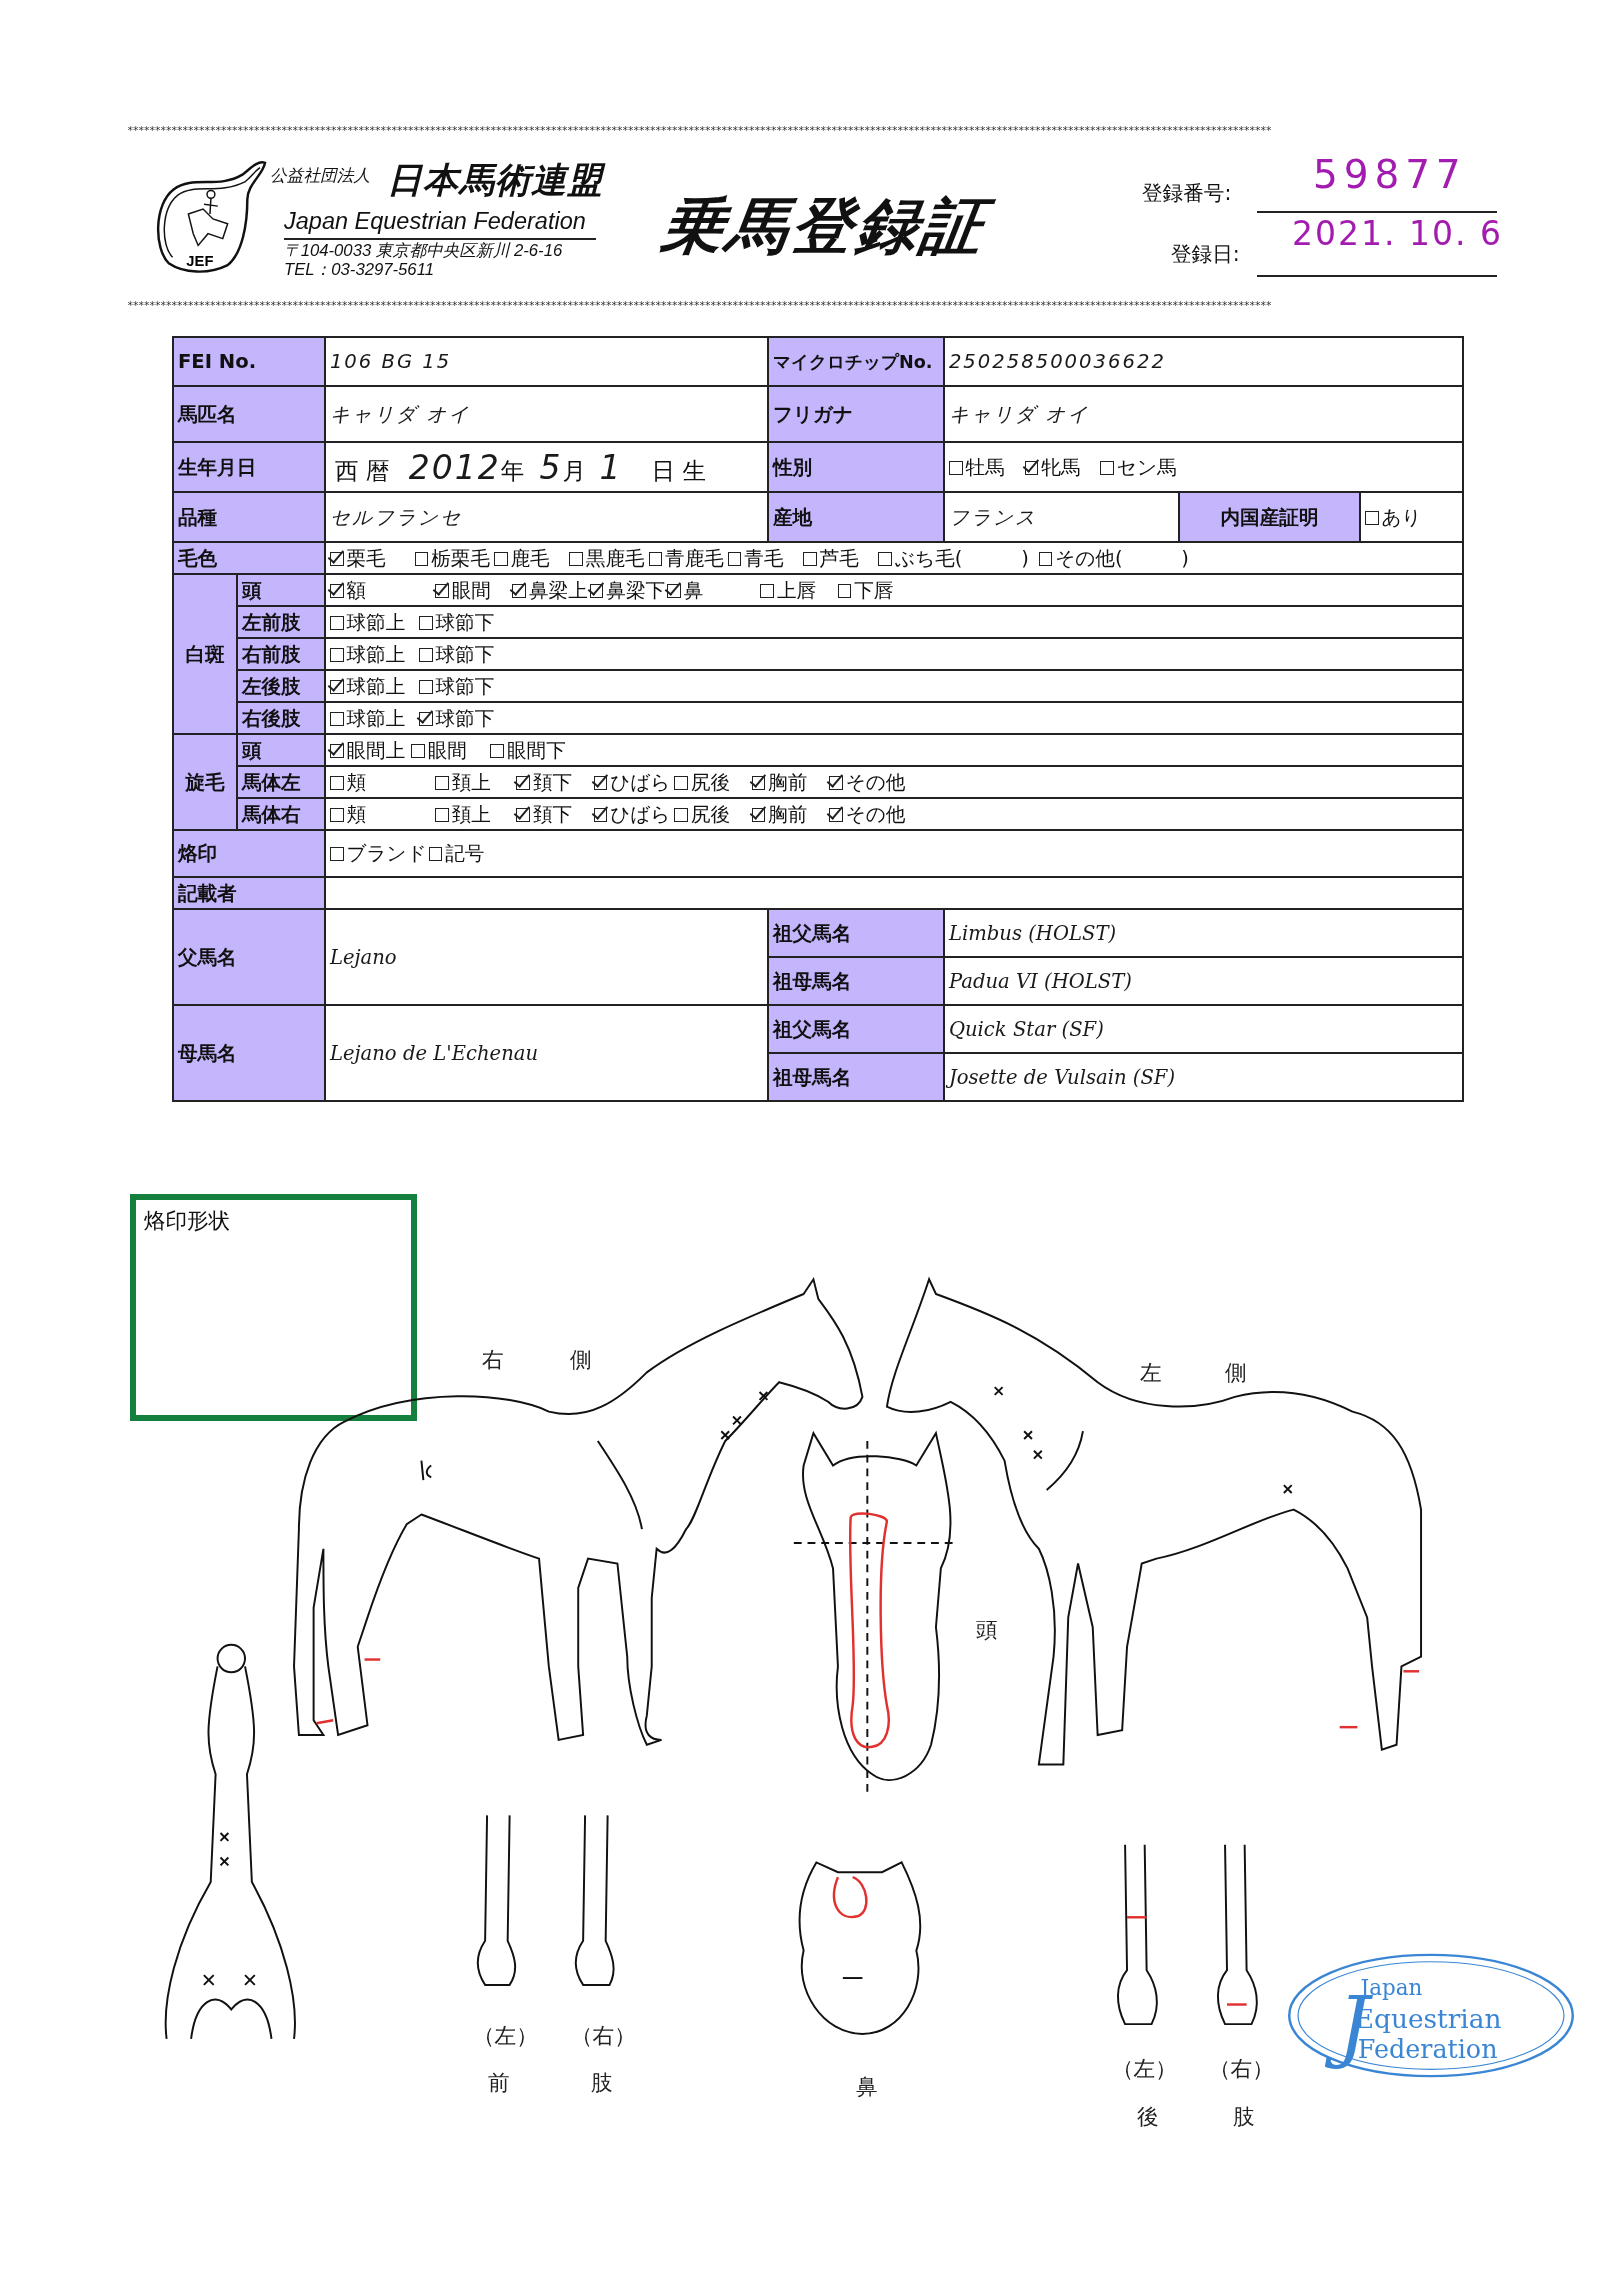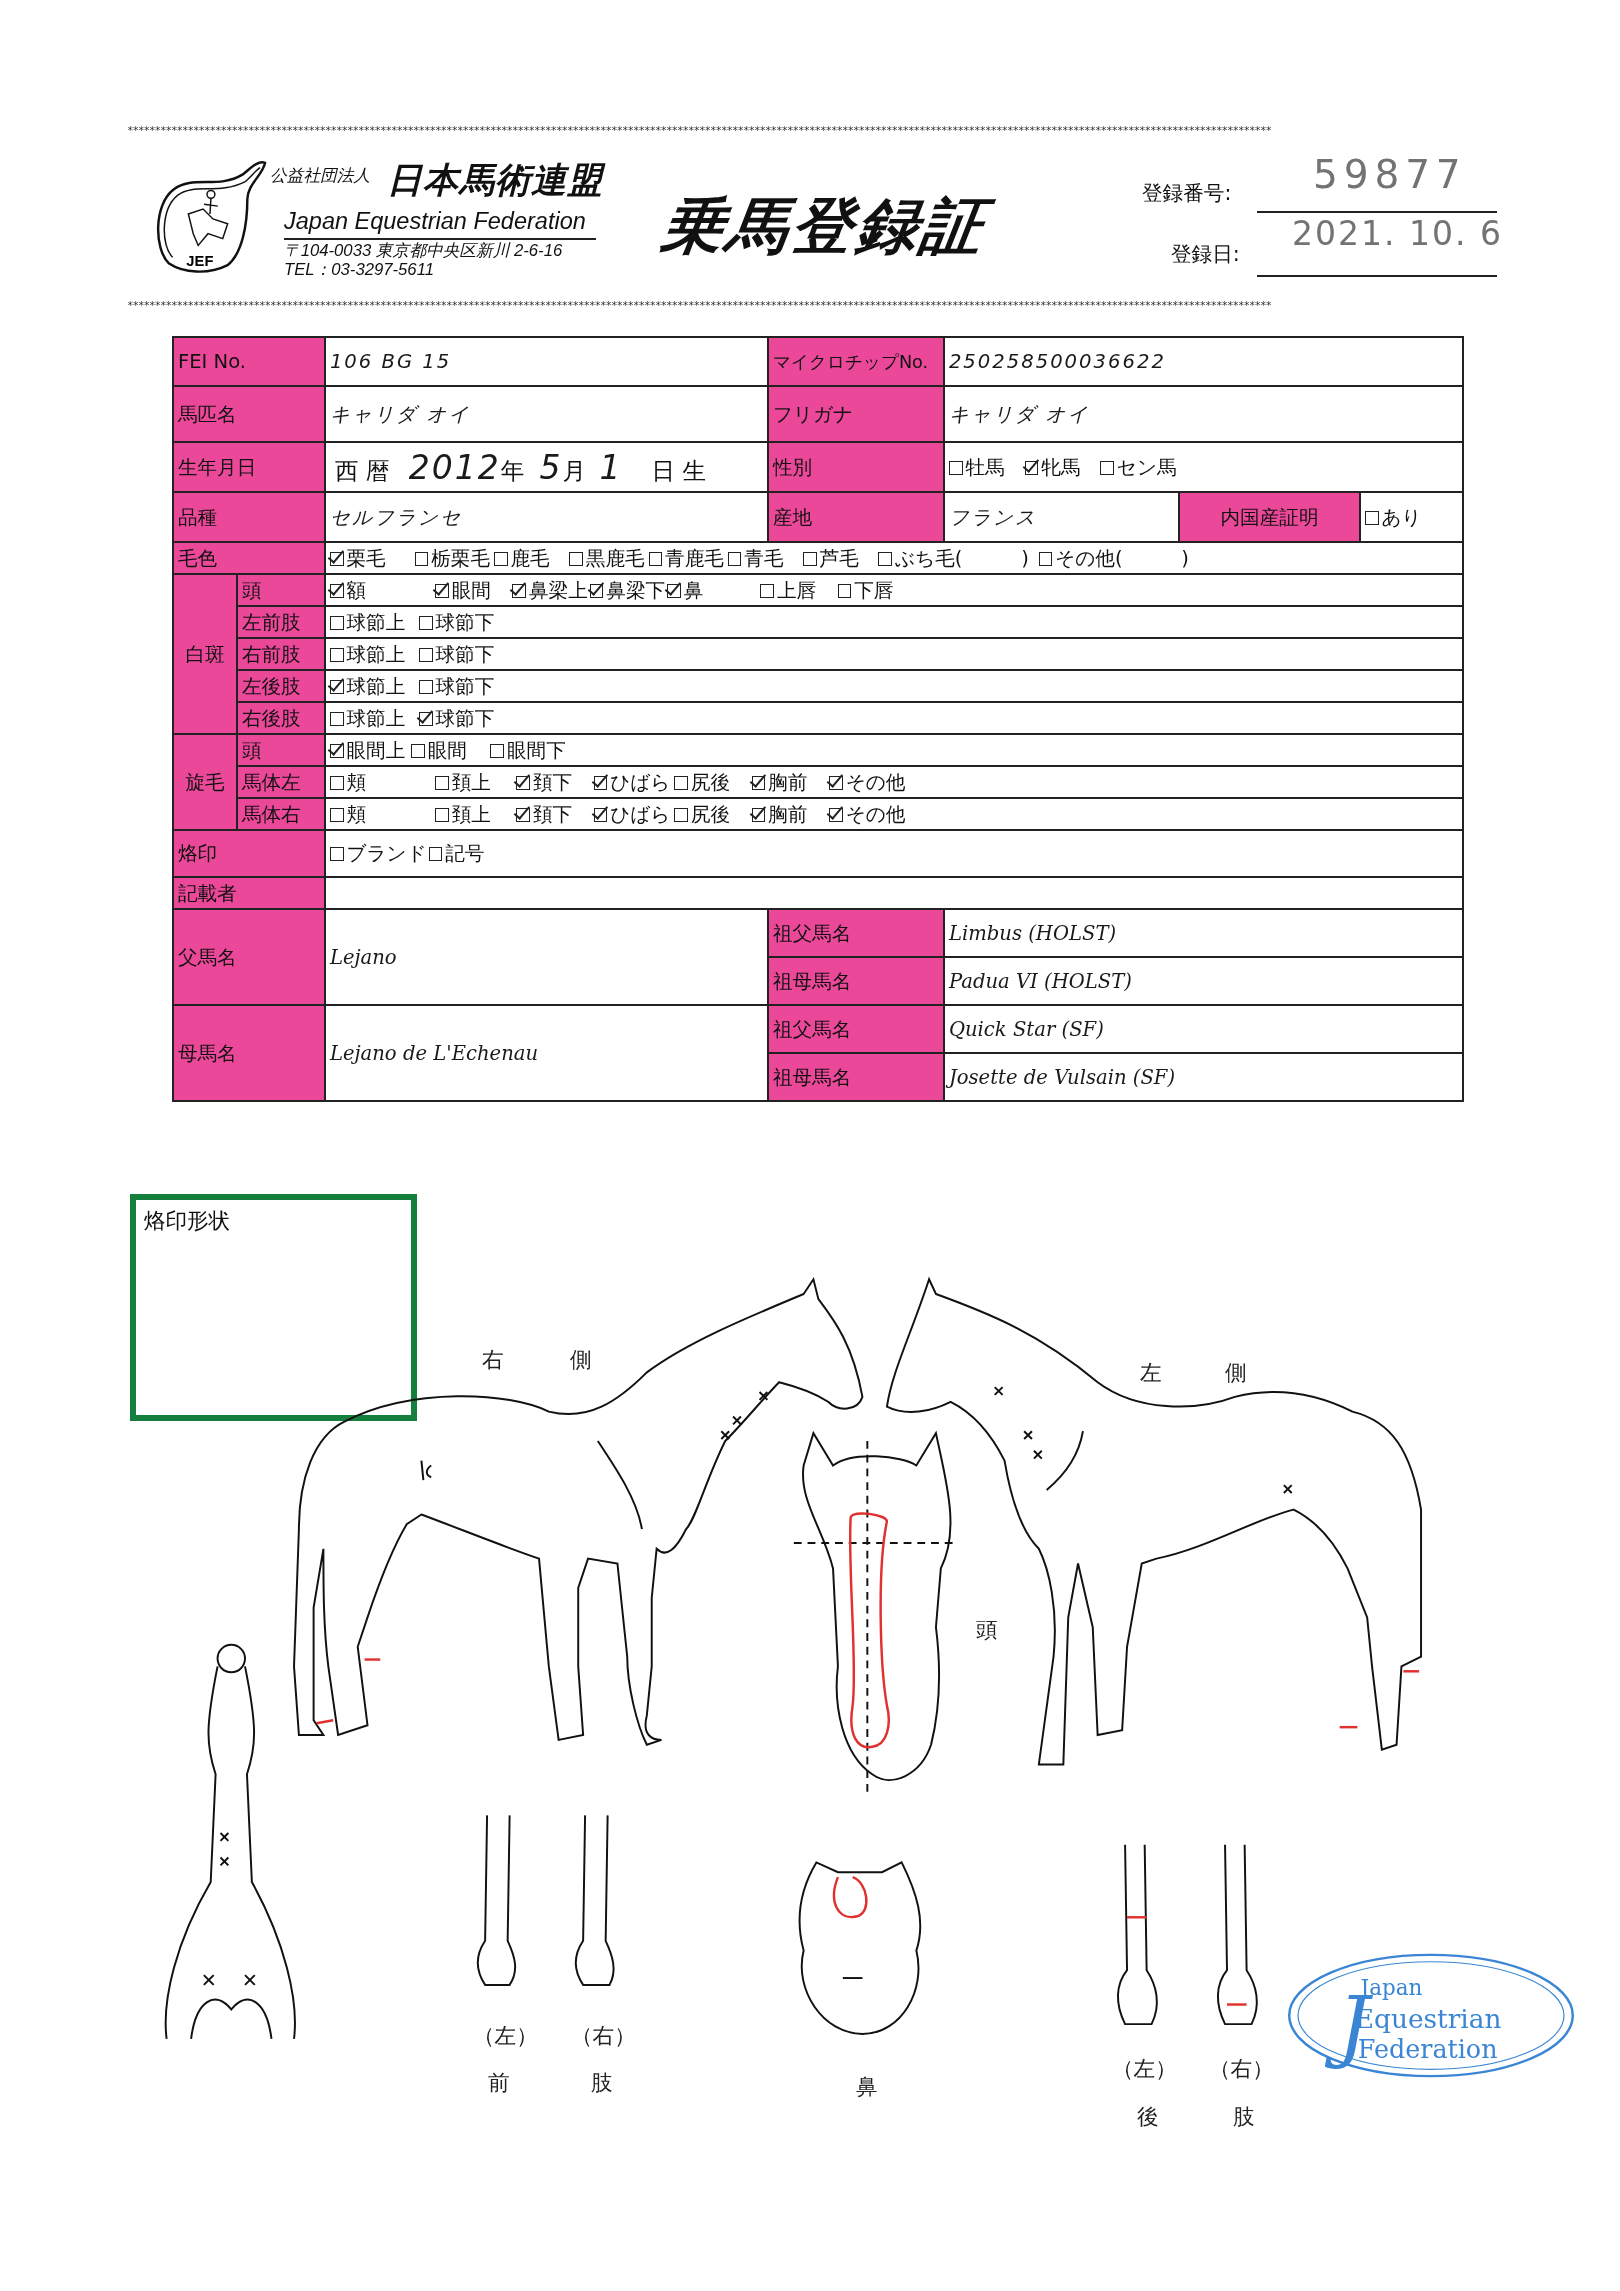--- a/index.html
+++ b/index.html
@@ -10,27 +10,27 @@
 
   
   .logo { position: absolute; left: 149px; top: 155px; width: 118px; height: 118px; }
   .org-corp { position: absolute; left: 270px; top: 164px; font-size: 16.7px; font-style: italic; }
   .org-name { position: absolute; left: 387px; top: 157px; font-size: 35px; font-weight: bold; font-style: italic; letter-spacing: 1px; }
   .org-en { position: absolute; left: 284px; top: 208px; font-family: "Liberation Sans", sans-serif; font-size: 23.5px; font-style: italic; }
   .org-rule { position: absolute; left: 284px; top: 238px; width: 312px; border-top: 2px solid #222; }
   .org-addr { position: absolute; left: 284px; top: 242px; font-family: "Liberation Sans", sans-serif; font-size: 16.7px; font-style: italic; line-height: 18.6px; }
   .doc-title { position: absolute; left: 662px; top: 186px; font-size: 61px; font-weight: bold; font-style: italic; letter-spacing: 3.9px; transform: skewX(-8deg); }
   .reg-label { position: absolute; font-size: 20.6px; }
-  .reg-value { position: absolute; font-family: "DejaVu Sans", sans-serif; font-size: 39px; letter-spacing: 5.9px; color: #737373; }
+  .reg-value { position: absolute; font-family: "DejaVu Sans", sans-serif; font-size: 39px; letter-spacing: 5.9px; color: #a21caf; }
   .reg-line { position: absolute; border-top: 2px solid #222; }
 
   
   table.reg { position: absolute; left: 172px; top: 336px; width: 1291px; border-collapse: collapse; table-layout: fixed; }
   table.reg td { border: 2px solid #222; height: 32px; font-size: 19.6px; padding: 0 3.9px; white-space: nowrap; overflow: hidden; }
-  table.reg td.h { background: #ec4899; font-weight: normal; font-size: 19.6px; }
+  table.reg td.h { background: #c4b5fd; font-weight: bold; font-size: 19.6px; }
   table.reg td.hc { text-align: center; }
   table.reg td.v { background: #fff; }
   .hw { font-family: "DejaVu Sans", sans-serif; font-size: 31px; font-weight: normal; color: #1a1a1a; padding-left: 19.6px; letter-spacing: 2px; font-style: italic; }
   .hwL { font-family: "DejaVu Serif", serif; font-size: 33px; font-style: italic; color: #1a1a1a; padding-left: 9.8px; }
   .hwS { font-family: "DejaVu Serif", serif; font-size: 28px; font-style: italic; color: #1a1a1a; padding-left: 5.9px; }
   .opt { display: inline-block; margin-right: 13.7px; }
   .cb { display: inline-block; width: 13.7px; height: 13.7px; border: 1.5px solid #222; vertical-align: -1px; margin-right: 2.9px; position: relative; }
   .cb.checked::after { content: ""; position: absolute; left: 1px; top: -5.9px; width: 5.9px; height: 13.7px; border-right: 2px solid #222; border-bottom: 2px solid #222; transform: rotate(40deg); }
 
   

